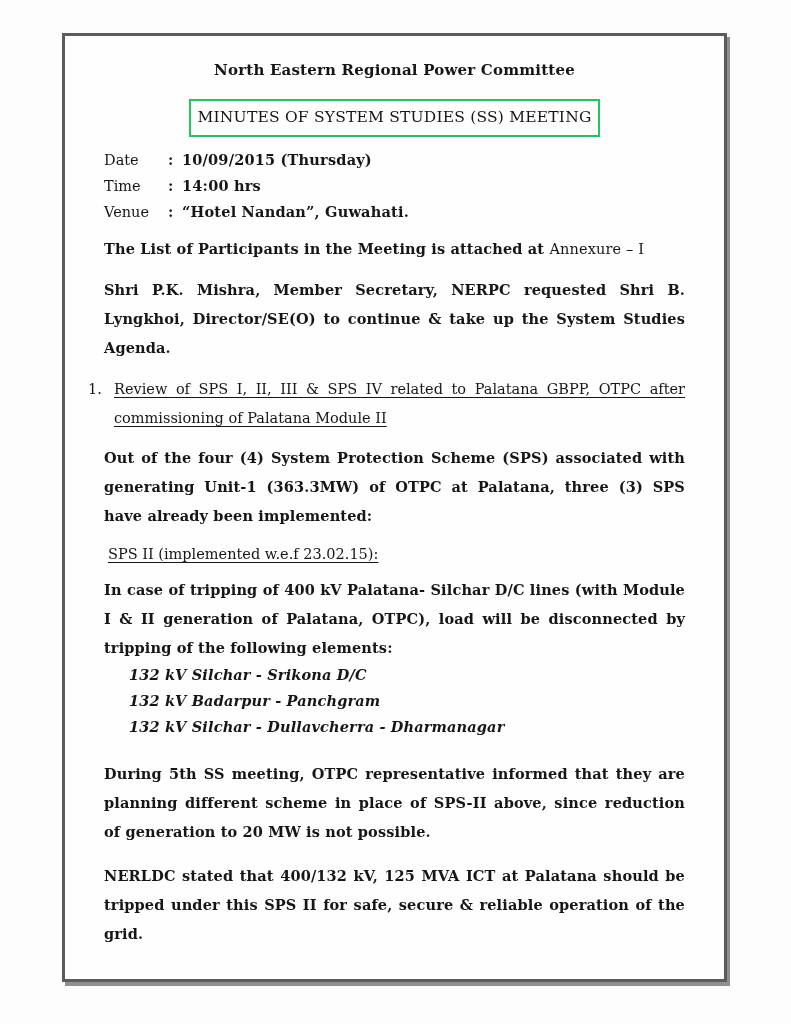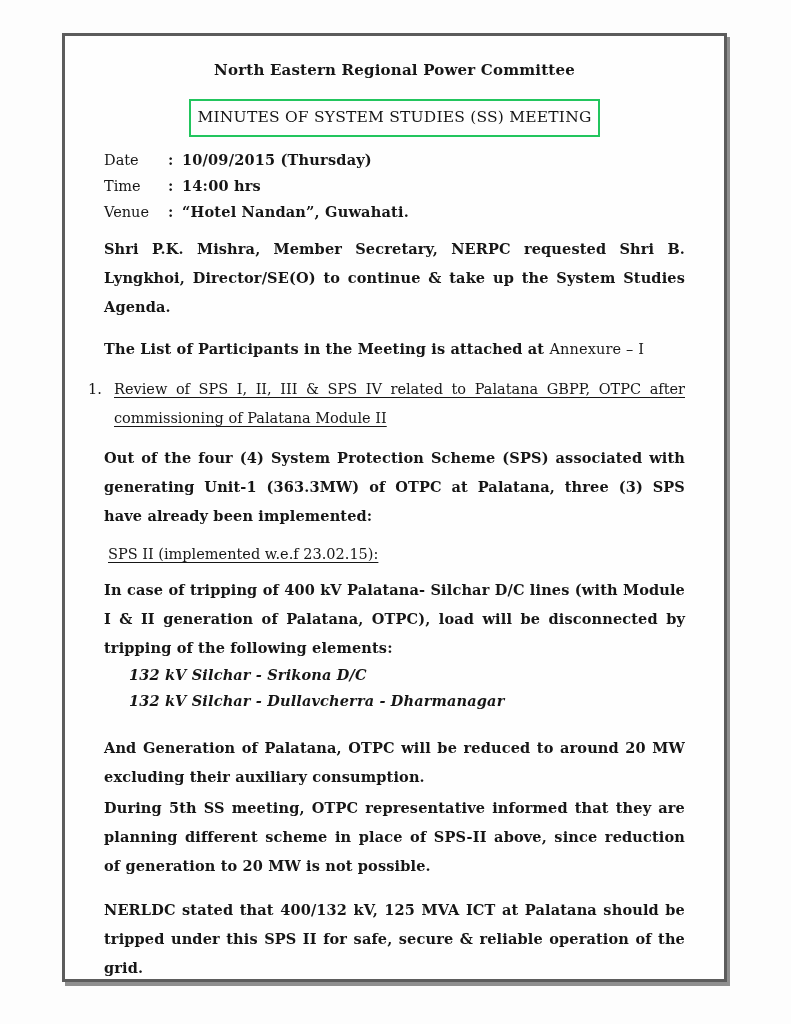--- a/index.html
+++ b/index.html
@@ -127,40 +127,40 @@
         <span class="meta-colon">:</span>
         <span class="meta-value">14:00 hrs</span>
       </div>
       <div class="meta-row">
         <span class="meta-label">Venue</span>
         <span class="meta-colon">:</span>
         <span class="meta-value">“Hotel Nandan”, Guwahati.</span>
       </div>
     </div>
 
+    <div class="para participants"><span>The List of Participants in the Meeting is attached at</span> <span class="annexure">Annexure – I</span></div>
+
     <div class="para intro">Shri P.K. Mishra, Member Secretary, NERPC requested Shri B. Lyngkhoi, Director/SE(O) to continue &amp; take up the System Studies Agenda.</div>
-
-    <div class="para participants"><span>The List of Participants in the Meeting is attached at</span> <span class="annexure">Annexure – I</span></div>
 
     <div class="section-heading">
       <span class="section-num">1.</span>
       <span class="section-heading-text">Review of SPS I, II, III &amp; SPS IV related to Palatana GBPP, OTPC after commissioning of Palatana Module II</span>
     </div>
 
     <div class="para para-overview">Out of the four (4) System Protection Scheme (SPS) associated with generating Unit-1 (363.3MW) of OTPC at Palatana, three (3) SPS have already been implemented:</div>
 
     <div class="sps-heading">SPS II (implemented w.e.f 23.02.15):</div>
 
     <div class="para para-tripping">In case of tripping of 400 kV Palatana- Silchar D/C lines (with Module I &amp; II generation of Palatana, OTPC), load will be disconnected by tripping of the following elements:</div>
 
     <ul class="elements-list">
       <li>132 kV Silchar - Srikona D/C</li>
+      <li>132 kV Badarpur - Panchgram</li>
       <li>132 kV Silchar - Dullavcherra - Dharmanagar</li>
     </ul>
 
-    <div class="para para-generation">And Generation of Palatana, OTPC will be reduced to around 20 MW excluding their auxiliary consumption.</div>
 
     <div class="para para-5th">During 5th SS meeting, OTPC representative informed that they are planning different scheme in place of SPS-II above, since reduction of generation to 20 MW is not possible.</div>
 
     <div class="para para-nerldc">NERLDC stated that 400/132 kV, 125 MVA ICT at Palatana should be tripped under this SPS II for safe, secure &amp; reliable operation of the grid.</div>
 
   </div>
 </div>
 
 </body></html>

